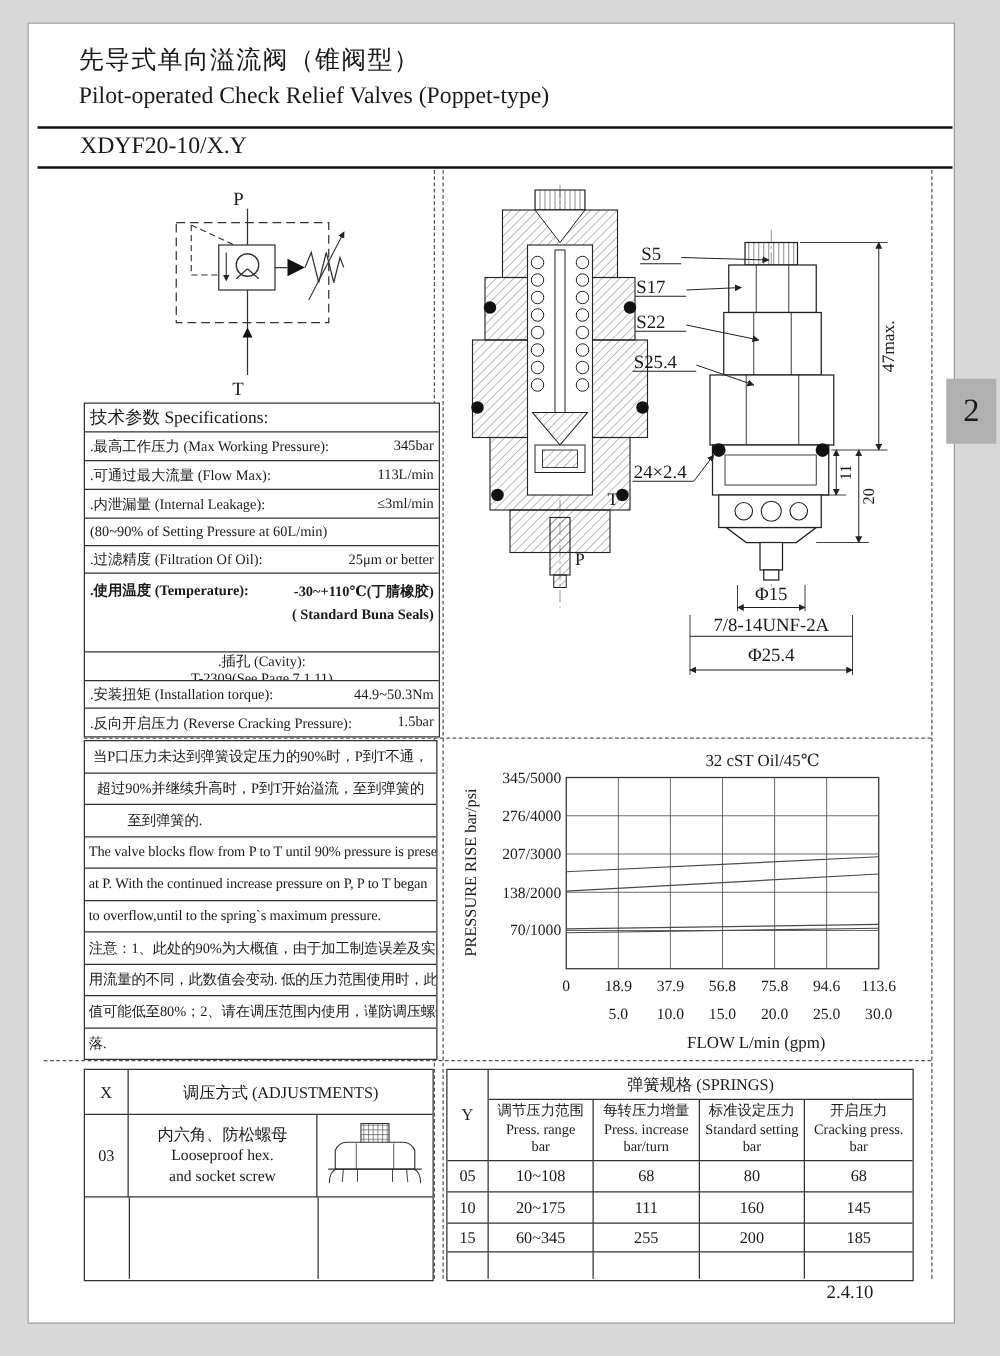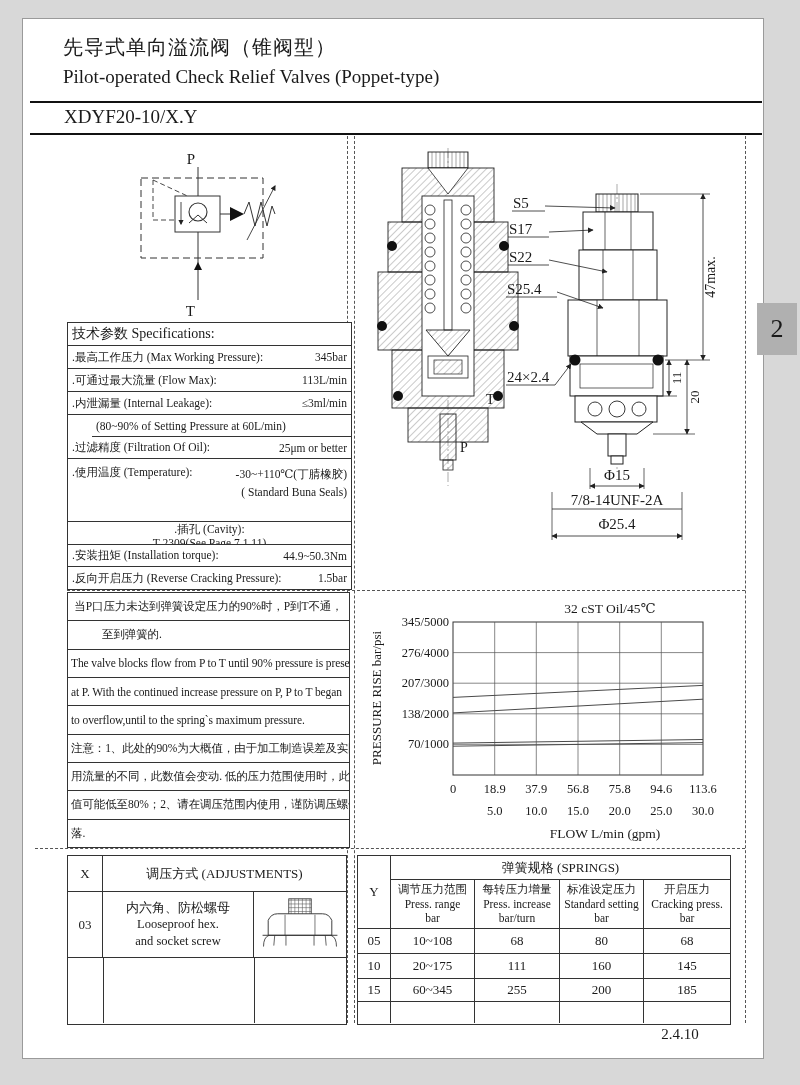--- a/index.html
+++ b/index.html
@@ -88,29 +88,29 @@
         <span class="val">345bar</span>
       </div>
     <div class="spec-row" style="height:23px;">
         <span class="lbl">.可通过最大流量  (Flow Max):</span>
         <span class="val">113L/min</span>
       </div>
     <div class="spec-row" style="height:23px;">
         <span class="lbl">.内泄漏量  (Internal Leakage):</span>
         <span class="val">≤3ml/min</span>
       </div>
-    <div class="spec-row" style="height:22px;margin-left:24px;">
+    <div class="spec-row" style="height:22px;">
         <span class="lbl">(80~90% of Setting Pressure at 60L/min)</span>
         <span class="val"></span>
       </div>
     <div class="spec-row" style="height:22px;">
         <span class="lbl">.过滤精度  (Filtration Of Oil):</span>
         <span class="val">25μm or better</span>
       </div>
-    <div class="spec-row" style="height:63px;align-items:flex-start;padding-top:6px;">
+    <div class="spec-row" style="height:63px;align-items:flex-start;padding-top:6px;font-weight:bold;">
       <span class="lbl">.使用温度  (Temperature):</span>
       <span class="two-line">
           <span>-30~+110℃(丁腈橡胶)</span>
           <span>( Standard Buna Seals)</span>
         </span>
     </div>
     <div class="spec-row" style="height:23px;flex-direction:column;">
         <span class="lbl">.插孔  (Cavity):</span>
         <span class="val">T-2309(See Page 7.1.11)</span>
       </div>
@@ -119,20 +119,21 @@
         <span class="val">44.9~50.3Nm</span>
       </div>
     <div class="spec-row last" style="height:22px;">
         <span class="lbl">.反向开启压力  (Reverse Cracking Pressure):</span>
         <span class="val">1.5bar</span>
       </div>
   </div>
 
   <div class="abs" id="descbox">
     <div class="desc-row c">当P口压力未达到弹簧设定压力的90%时，P到T不通，</div>
+    <div class="desc-row c">超过90%并继续升高时，P到T开始溢流，至到弹簧的</div>
     <div class="desc-row c" style="justify-content:flex-start;padding-left:34px;">至到弹簧的.</div>
     <div class="desc-row">The valve blocks flow from P to T until 90% pressure is present</div>
     <div class="desc-row">at P. With the continued increase pressure on P, P to T began</div>
     <div class="desc-row">to overflow,until to the spring`s maximum pressure.</div>
     <div class="desc-row">注意：1、此处的90%为大概值，由于加工制造误差及实际使</div>
     <div class="desc-row">用流量的不同，此数值会变动. 低的压力范围使用时，此数</div>
     <div class="desc-row">值可能低至80%；2、请在调压范围内使用，谨防调压螺钉脱</div>
     <div class="desc-row">落.</div>
   </div>
 

